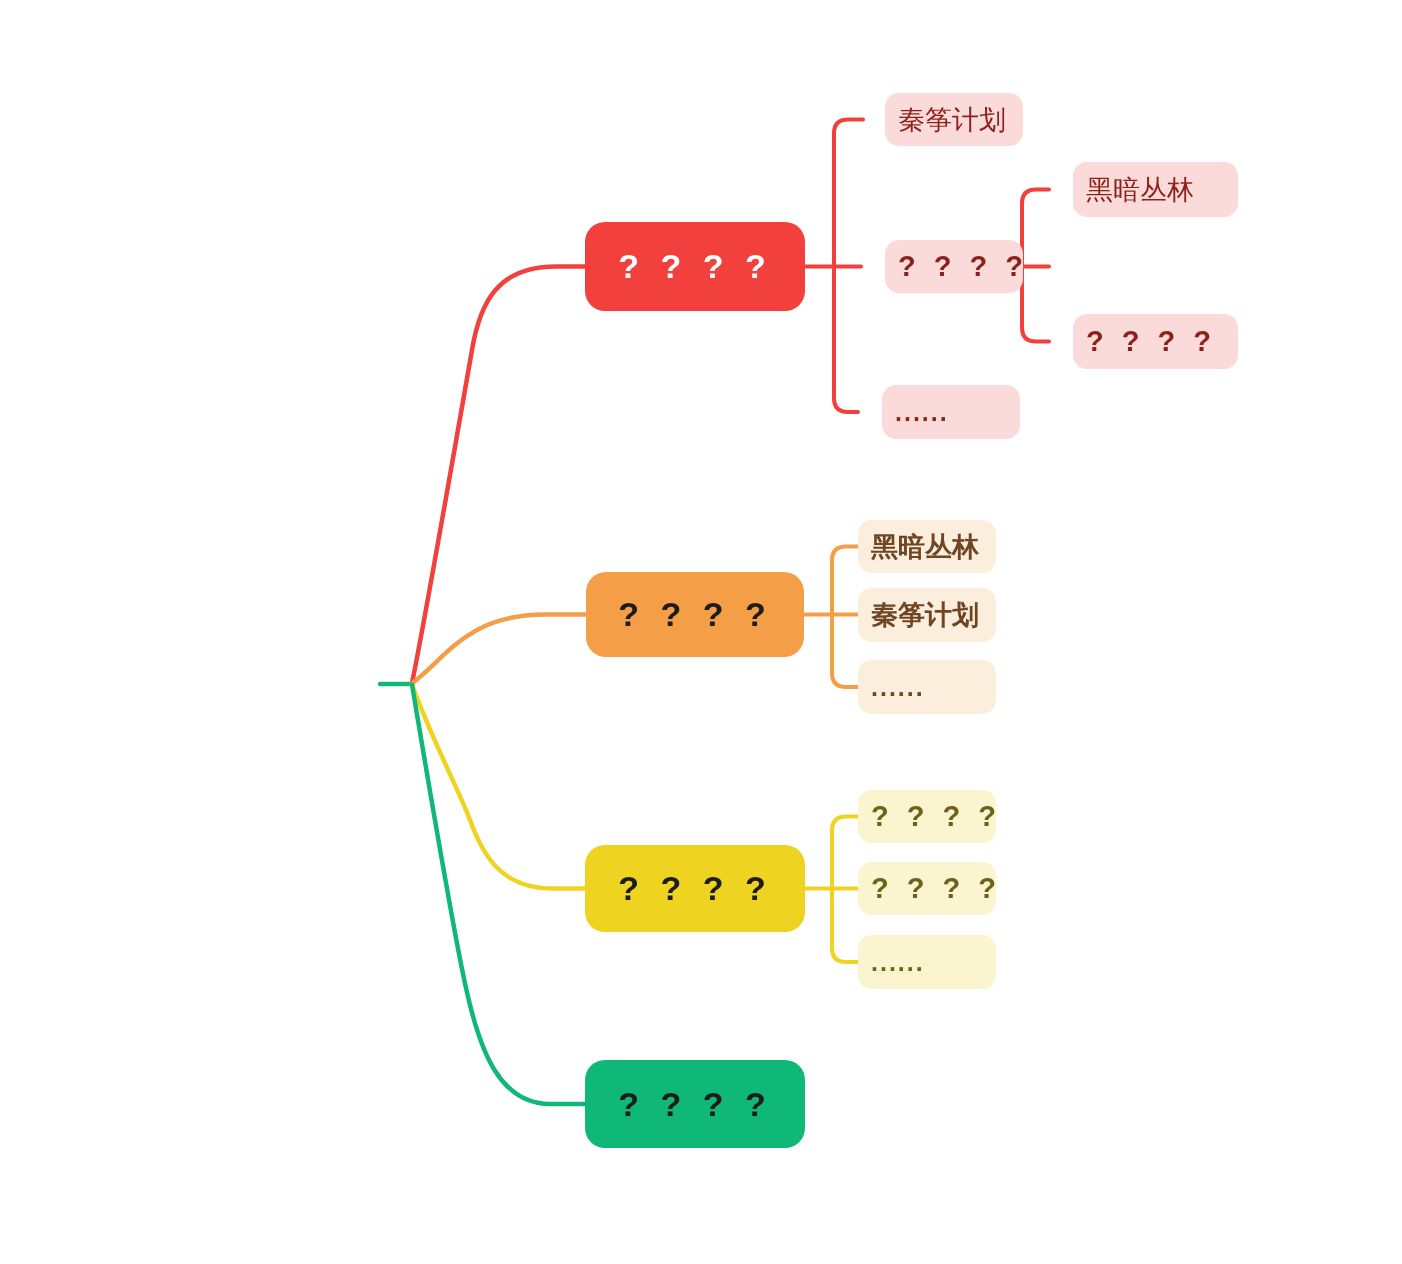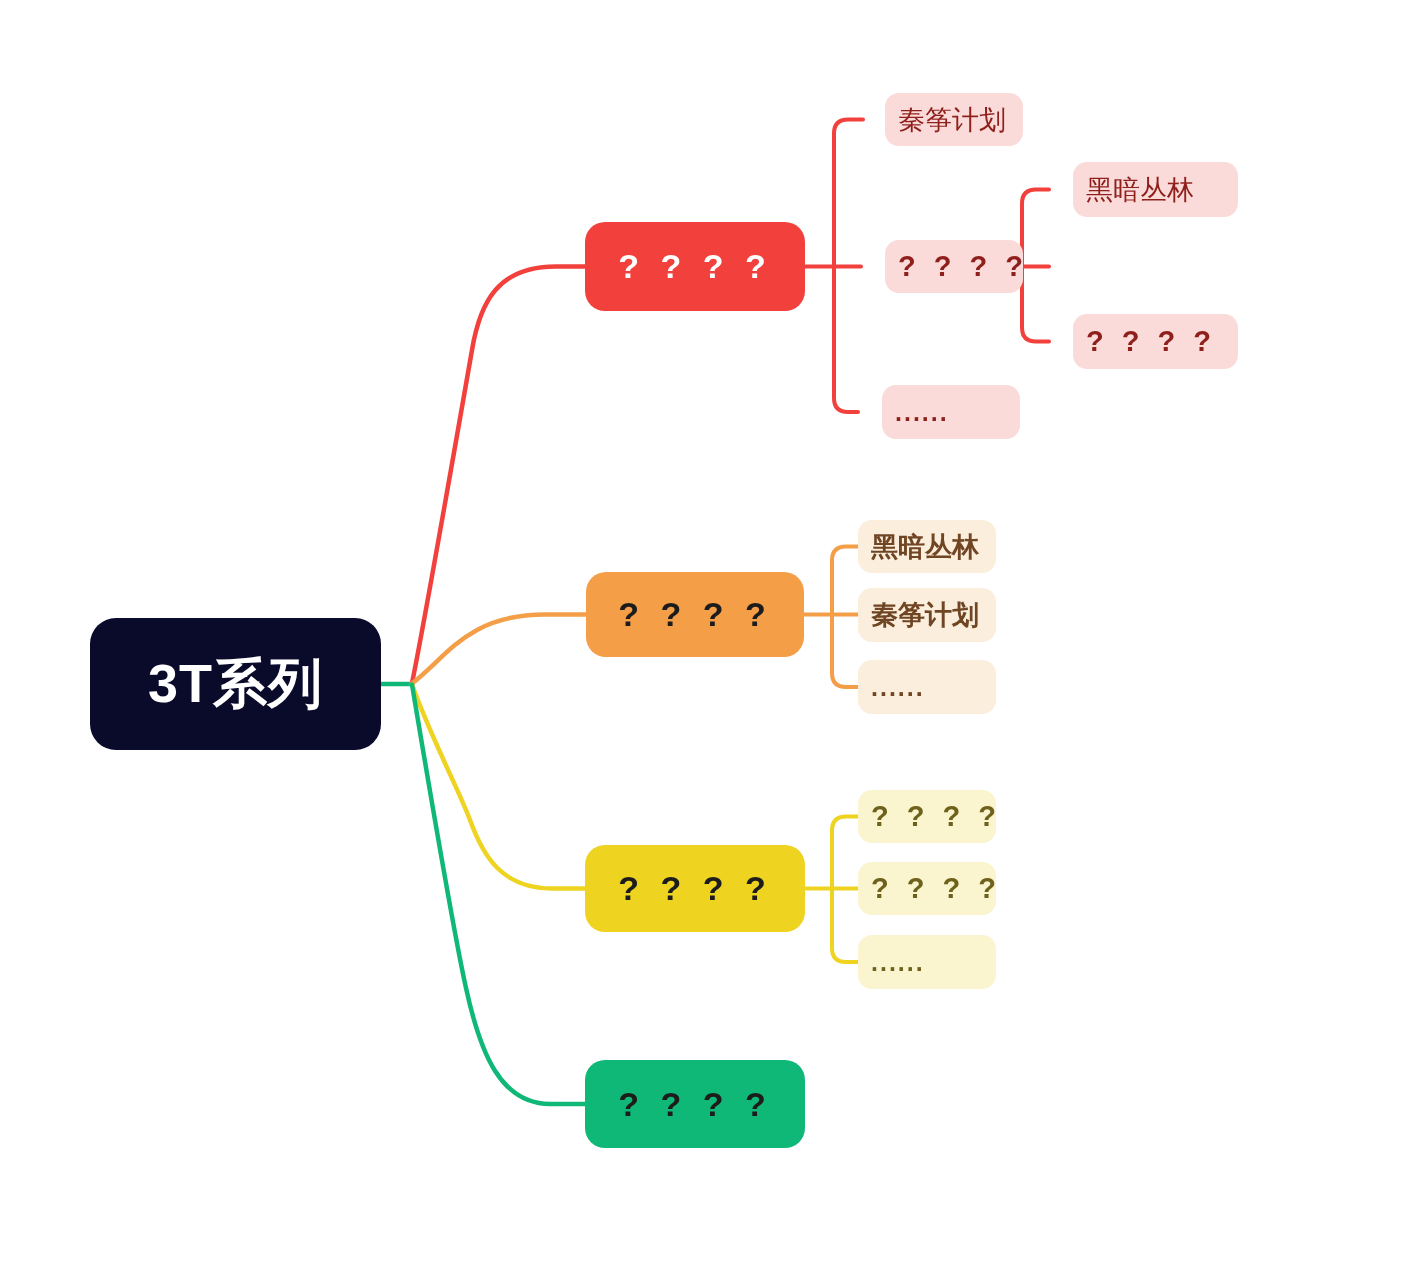--- a/index.html
+++ b/index.html
@@ -76,21 +76,20 @@
     <path class="br stroke-red" d="M 998 266.5 L 1049 266.5"></path>
     <path class="br stroke-red" d="M 1049 189.5 L 1036 189.5 Q 1022 189.5 1022 203.5 L 1022 327.5 Q 1022 341.5 1036 341.5 L 1049 341.5"></path>
 
     <path class="br stroke-orange" d="M 804 614.5 L 858 614.5"></path>
     <path class="br stroke-orange" d="M 858 546.5 L 846 546.5 Q 832 546.5 832 560.5 L 832 673 Q 832 687 846 687 L 858 687"></path>
 
     <path class="br stroke-yellow" d="M 805 888.5 L 858 888.5"></path>
     <path class="br stroke-yellow" d="M 858 816.5 L 846 816.5 Q 832 816.5 832 830.5 L 832 948 Q 832 962 846 962 L 858 962"></path>
   </svg>
 
-  <div class="node root-node" style="left:90px;top:618px;width:291px;height:132px">3T系列</div>
 
   <div class="node branch-node branch-red-bg" style="left:585px;top:222px;width:220px;height:89px">? ? ? ?</div>
 
   <div class="node branch-node branch-orange-bg" style="left:586px;top:572px;width:218px;height:85px">? ? ? ?</div>
 
   <div class="node branch-node branch-yellow-bg" style="left:585px;top:845px;width:220px;height:87px">? ? ? ?</div>
 
   <div class="node branch-node branch-green-bg" style="left:585px;top:1060px;width:220px;height:88px">? ? ? ?</div>
 
   <div class="node leaf leaf-pink" style="left:861px;top:93px;width:138px;height:53px">秦筝计划</div>

